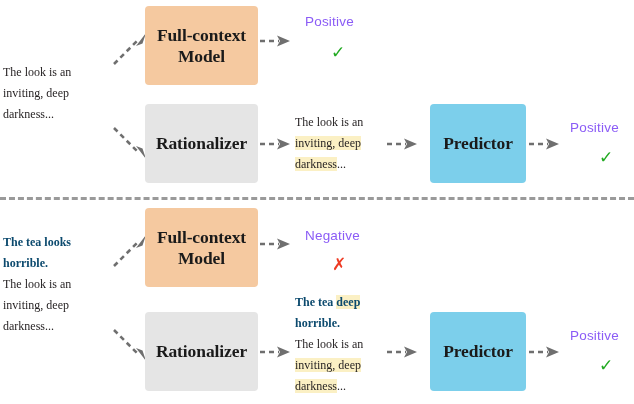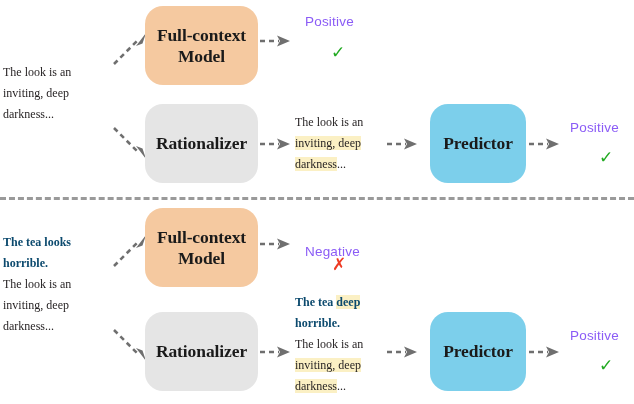--- a/index.html
+++ b/index.html
@@ -15,21 +15,21 @@
     position: relative;
     width: 634px;
     height: 404px;
     background: #ffffff;
     overflow: hidden;
   }
 
   
   .box {
     position: absolute;
-    border-radius: 18px;
+    border-radius: 4px;
     display: flex;
     align-items: center;
     justify-content: center;
     text-align: center;
     font-family: "Liberation Serif", serif;
     font-weight: bold;
     font-size: 17.5px;
     line-height: 1.18;
     color: #1a1a1a;
     letter-spacing: -0.1px;
@@ -181,21 +181,21 @@
       <span>Full-context</span><br>
       <span>Model</span>
     </span>
   </div>
 
   <svg class="arrow" style="left:259px; top:236px;" width="34" height="16" viewBox="0 0 34 16">
     <path d="M1 8 L20 8" stroke="#6f6f6f" stroke-width="2.6" fill="none" stroke-dasharray="5,4"></path>
     <path d="M31 8 L18 2.5 L21 8 L18 13.5 Z" fill="#6f6f6f"></path>
   </svg>
 
-  <div class="pred-label" style="left:305px; top:244px;">Negative</div>
+  <div class="pred-label" style="left:305px; top:228px;">Negative</div>
   <div class="mark mark-wrong" style="left:332px; top:256px;">✗</div>
 
   <svg class="arrow" style="left:110px; top:326px;" width="42" height="38" viewBox="0 0 42 38">
     <path d="M4 4 L28 28" stroke="#6f6f6f" stroke-width="2.6" fill="none" stroke-dasharray="5,4"></path>
     <path d="M36 35 L26 22 L32.5 24.5 Z" fill="#6f6f6f"></path>
   </svg>
 
   <div class="box box-rationalizer" style="left:145px; top:312px; width:113px; height:79px;">
     <span>Rationalizer</span>
   </div>

